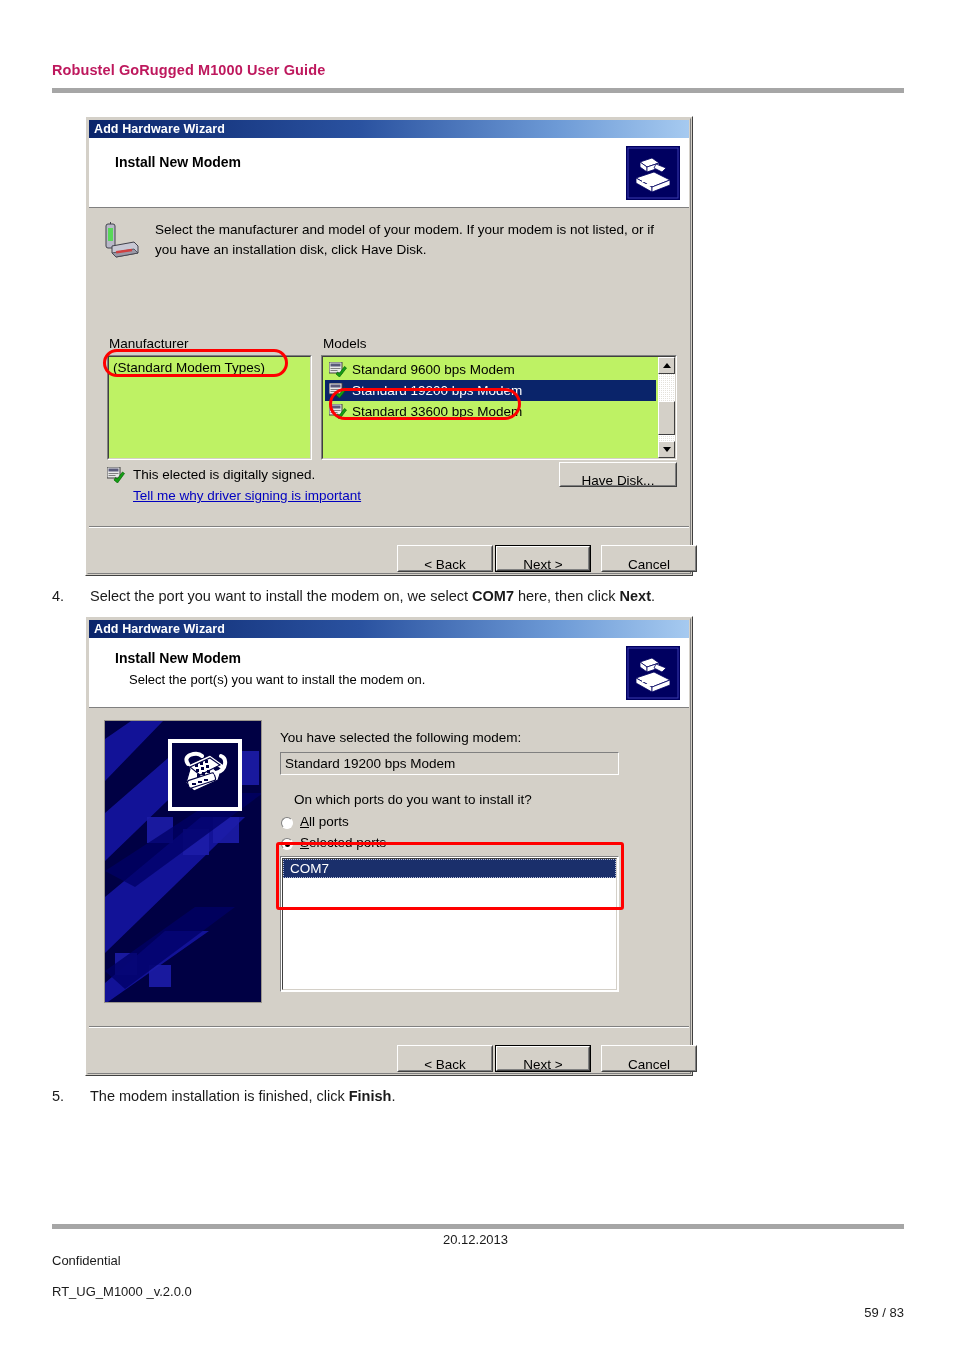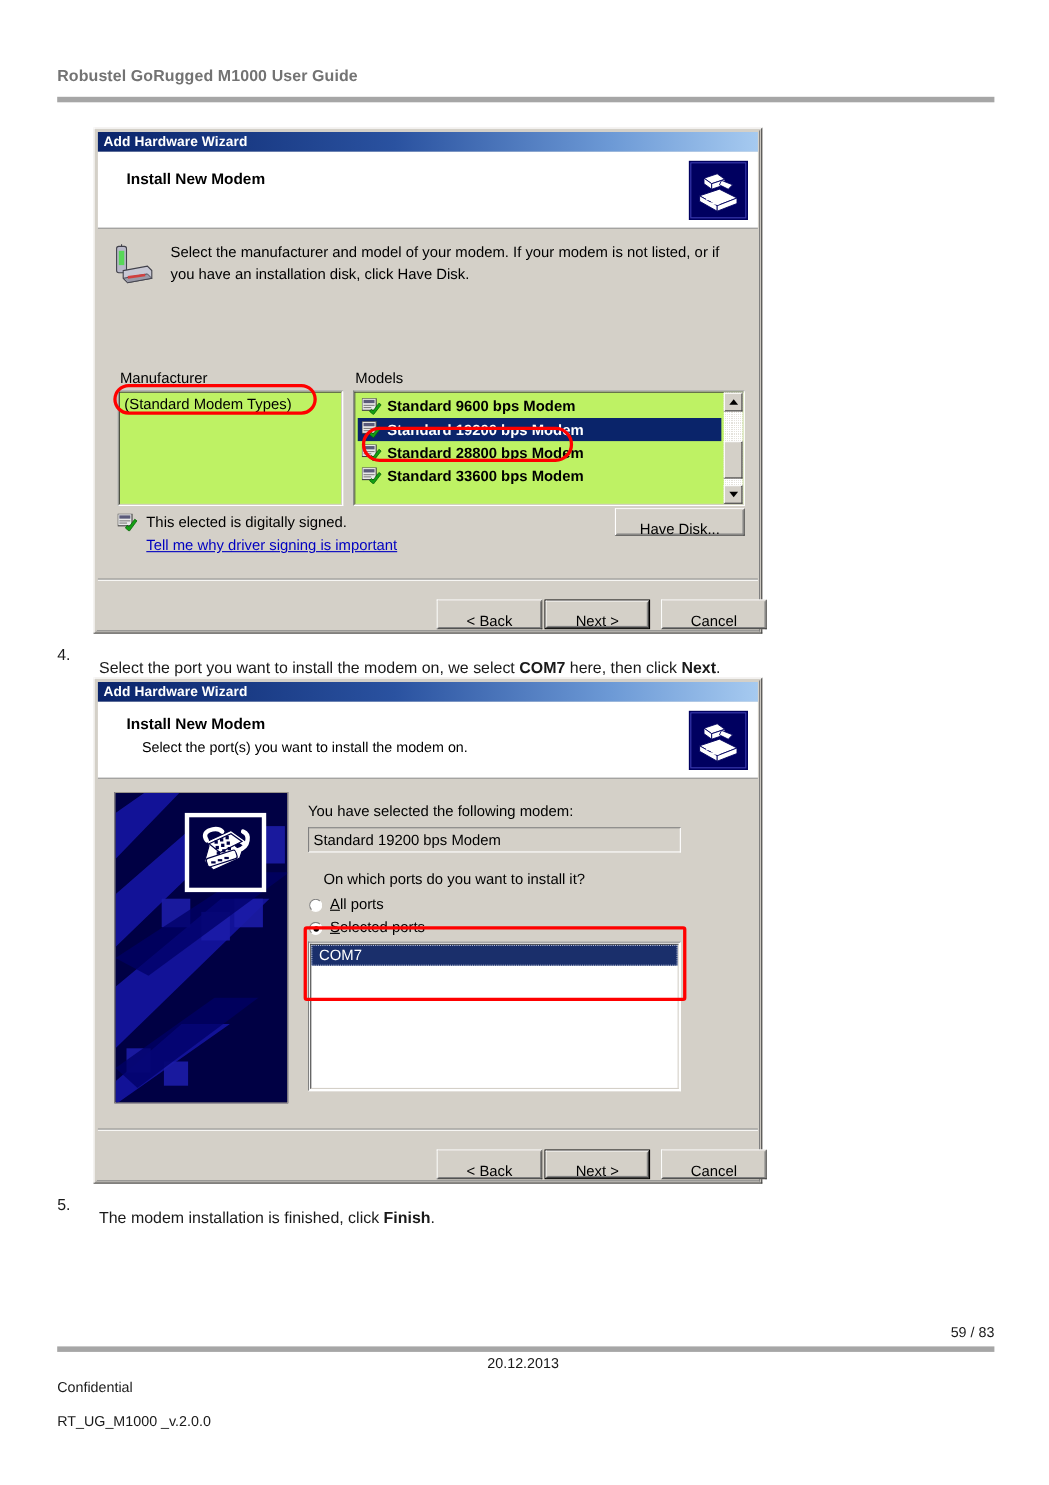--- a/index.html
+++ b/index.html
@@ -16,21 +16,21 @@
     overflow: hidden;
   }
 
   
   .doc-header-title {
     position: absolute;
     left: 52px;
     top: 62px;
     font-size: 14.5px;
     font-weight: bold;
-    color: #737373;
+    color: #be185d;
     letter-spacing: 0.1px;
     white-space: nowrap;
   }
   .doc-header-rule {
     position: absolute;
     left: 52px;
     top: 88px;
     width: 852px;
     height: 5px;
     background: #a6a6a6;
@@ -55,21 +55,21 @@
     position: absolute;
     left: 443px;
     top: 1232px;
     font-size: 13px;
     color: #1a1a1a;
     white-space: nowrap;
   }
   .doc-footer-right {
     position: absolute;
     left: 860px;
-    top: 1203px;
+    top: 1305px;
     width: 44px;
     text-align: right;
     font-size: 13px;
     color: #1a1a1a;
     white-space: nowrap;
   }
   .doc-footer-confidential {
     position: absolute;
     left: 52px;
     top: 1253px;
@@ -88,21 +88,21 @@
   .step .step-num {
     position: absolute;
     left: 0;
     top: 0;
     width: 22px;
     text-align: left;
   }
   .step .step-text {
     position: absolute;
     left: 38px;
-    top: 12px;
+    top: 0;
   }
   .step-4 { left: 52px; top: 588px; width: 700px; height: 20px; }
   .step-5 { left: 52px; top: 1088px; width: 700px; height: 20px; }
   b { font-weight: bold; }
 
   
   .win-dialog {
     position: absolute;
     background: #d4d0c8;
     border-top: 1px solid #ffffff;
@@ -565,21 +565,21 @@
     <div class="lb-caption" style="position:absolute; left:20px; top:128px;">Manufacturer</div>
     <div class="listbox" style="left:18px; top:147px; width:205px; height:105px;">
       <div class="listbox-inner">
         <div class="lb-row">(Standard Modem Types)</div>
       </div>
     </div>
 
     <div class="lb-caption" style="position:absolute; left:234px; top:128px;">Models</div>
     <div class="listbox" style="left:232px; top:147px; width:356px; height:105px;">
       <div class="listbox-inner">
-        <div style="position:absolute; left:2px; top:2px; right:19px; bottom:2px; overflow:hidden;font-weight:bold;">
+        <div style="position:absolute; left:2px; top:2px; right:19px; bottom:2px; overflow:hidden;">
           <div class="lb-row with-icon">
             <span class="modem-ico">
               <svg width="18" height="15" viewBox="0 0 18 15">
                 <rect x="0" y="0" width="13" height="11" fill="#e8e8e8" stroke="#404040" stroke-width="1"></rect>
                 <rect x="1.5" y="1.5" width="10" height="3" fill="#5a5a7a"></rect>
                 <rect x="1.5" y="6" width="10" height="1" fill="#808080"></rect>
                 <rect x="1.5" y="8" width="7" height="1" fill="#808080"></rect>
                 <path d="M7 12 L10.5 15 L17.5 6 L15.5 4.5 L10.2 11.5 L8.6 10 Z" fill="#14a014" stroke="#066006" stroke-width="0.7"></path>
               </svg>
             </span>
@@ -589,32 +589,20 @@
             <span class="modem-ico">
               <svg width="18" height="15" viewBox="0 0 18 15">
                 <rect x="0" y="0" width="13" height="11" fill="#e8e8e8" stroke="#404040" stroke-width="1"></rect>
                 <rect x="1.5" y="1.5" width="10" height="3" fill="#5a5a7a"></rect>
                 <rect x="1.5" y="6" width="10" height="1" fill="#808080"></rect>
                 <rect x="1.5" y="8" width="7" height="1" fill="#808080"></rect>
                 <path d="M7 12 L10.5 15 L17.5 6 L15.5 4.5 L10.2 11.5 L8.6 10 Z" fill="#14a014" stroke="#066006" stroke-width="0.7"></path>
               </svg>
             </span>
             <span>Standard 19200 bps Modem</span>
-          </div>
-          <div class="lb-row with-icon">
-            <span class="modem-ico">
-              <svg width="18" height="15" viewBox="0 0 18 15">
-                <rect x="0" y="0" width="13" height="11" fill="#e8e8e8" stroke="#404040" stroke-width="1"></rect>
-                <rect x="1.5" y="1.5" width="10" height="3" fill="#5a5a7a"></rect>
-                <rect x="1.5" y="6" width="10" height="1" fill="#808080"></rect>
-                <rect x="1.5" y="8" width="7" height="1" fill="#808080"></rect>
-                <path d="M7 12 L10.5 15 L17.5 6 L15.5 4.5 L10.2 11.5 L8.6 10 Z" fill="#14a014" stroke="#066006" stroke-width="0.7"></path>
-              </svg>
-            </span>
-            <span>Standard 28800 bps Modem</span>
           </div>
           <div class="lb-row with-icon">
             <span class="modem-ico">
               <svg width="18" height="15" viewBox="0 0 18 15">
                 <rect x="0" y="0" width="13" height="11" fill="#e8e8e8" stroke="#404040" stroke-width="1"></rect>
                 <rect x="1.5" y="1.5" width="10" height="3" fill="#5a5a7a"></rect>
                 <rect x="1.5" y="6" width="10" height="1" fill="#808080"></rect>
                 <rect x="1.5" y="8" width="7" height="1" fill="#808080"></rect>
                 <path d="M7 12 L10.5 15 L17.5 6 L15.5 4.5 L10.2 11.5 L8.6 10 Z" fill="#14a014" stroke="#066006" stroke-width="0.7"></path>
               </svg>

